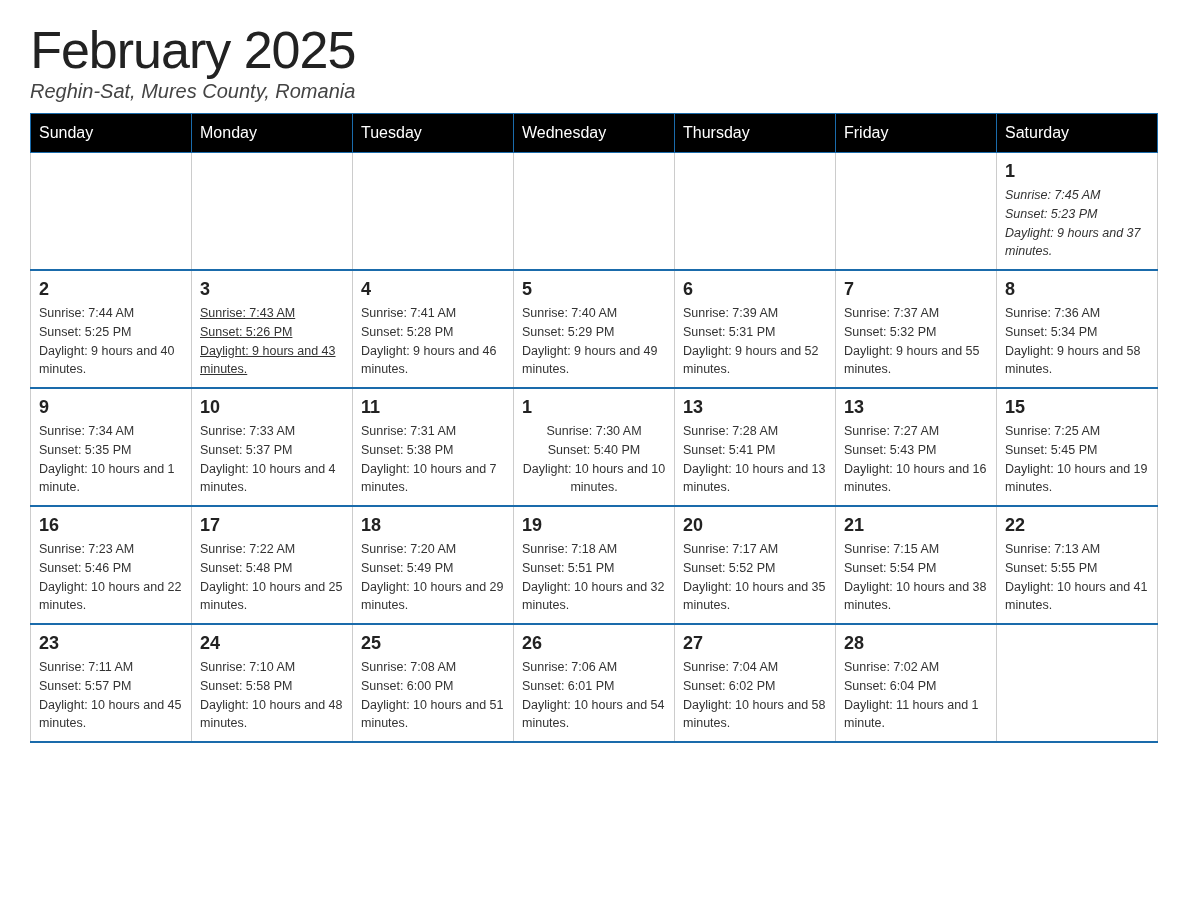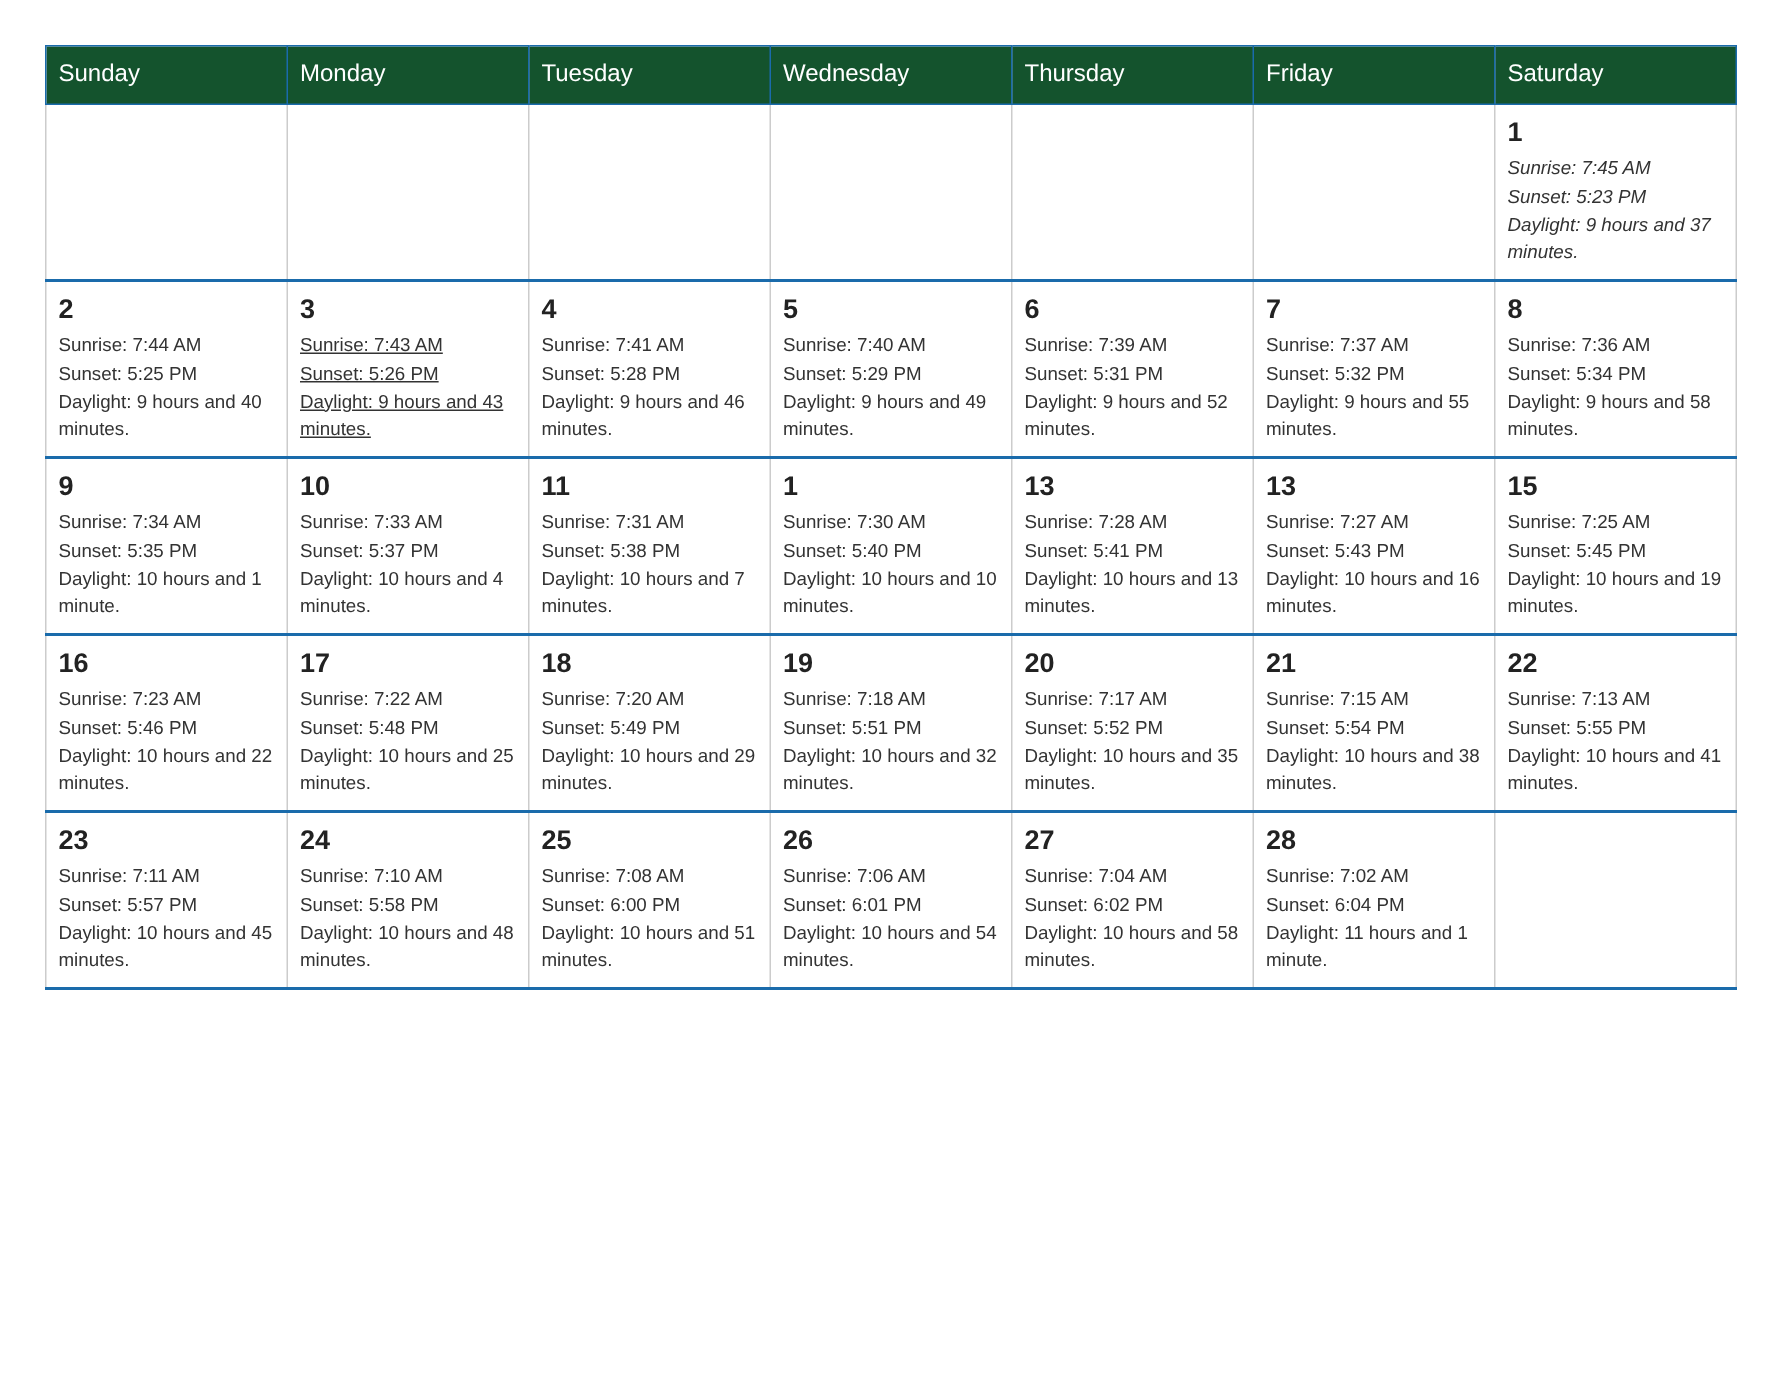--- a/index.html
+++ b/index.html
@@ -51,21 +51,21 @@
       font-size: 20px;
       color: #444;
       font-style: italic;
     }
     .calendar {
       width: 100%;
       border-collapse: collapse;
       margin-top: 8px;
     }
     .calendar thead tr {
-      background-color: #14532d;
+      background-color: #000000;
       margin-left: 18px;
     }
     .calendar thead th {
       color: #fff;
       padding: 10px 8px;
       text-align: left;
       font-size: 16px;
       font-weight: normal;
       border: 1px solid #1a6bab;
     }
@@ -98,20 +98,24 @@
       color: #333;
     }
     .last-row td {
       border-bottom: 1px solid #ccc;
     }
   </style>
 </head>
 <body>
 
 <div class="header">
+  <div class="title-block">
+    <div class="month-title">February 2025</div>
+    <div class="location">Reghin-Sat, Mures County, Romania</div>
+  </div>
 </div>
 
 <table class="calendar">
   <thead>
     <tr>
     <th>Sunday</th>
         <th>Monday</th>
         <th>Tuesday</th>
         <th>Wednesday</th>
         <th>Thursday</th>
@@ -192,21 +196,21 @@
 Daylight: 10 hours and 4 minutes.</div>
         </td>
         <td>
           <span class="day-num">11</span>
           <div class="day-info" style="white-space: pre-line;">Sunrise: 7:31 AM
 Sunset: 5:38 PM
 Daylight: 10 hours and 7 minutes.</div>
         </td>
         <td>
           <span class="day-num">1</span>
-          <div class="day-info" style="white-space: pre-line;">Sunrise: 7:30 AM
+          <div class="day-info" style="white-space: pre-line; text-align: center;">Sunrise: 7:30 AM
 Sunset: 5:40 PM
 Daylight: 10 hours and 10 minutes.</div>
         </td>
         <td>
           <span class="day-num">13</span>
           <div class="day-info" style="white-space: pre-line;">Sunrise: 7:28 AM
 Sunset: 5:41 PM
 Daylight: 10 hours and 13 minutes.</div>
         </td>
         <td>

